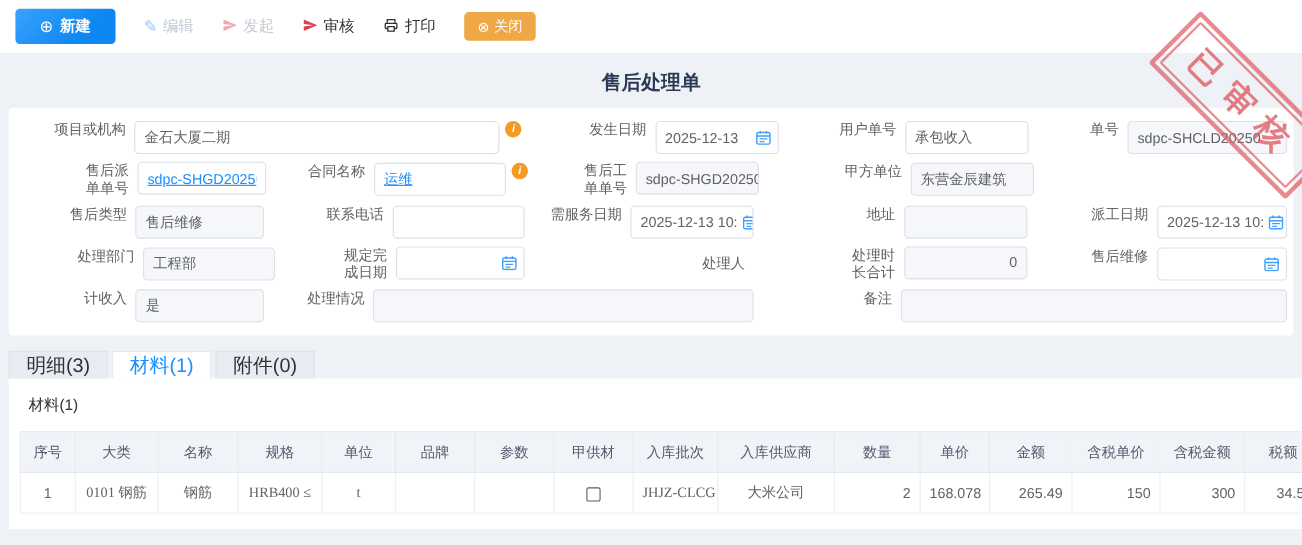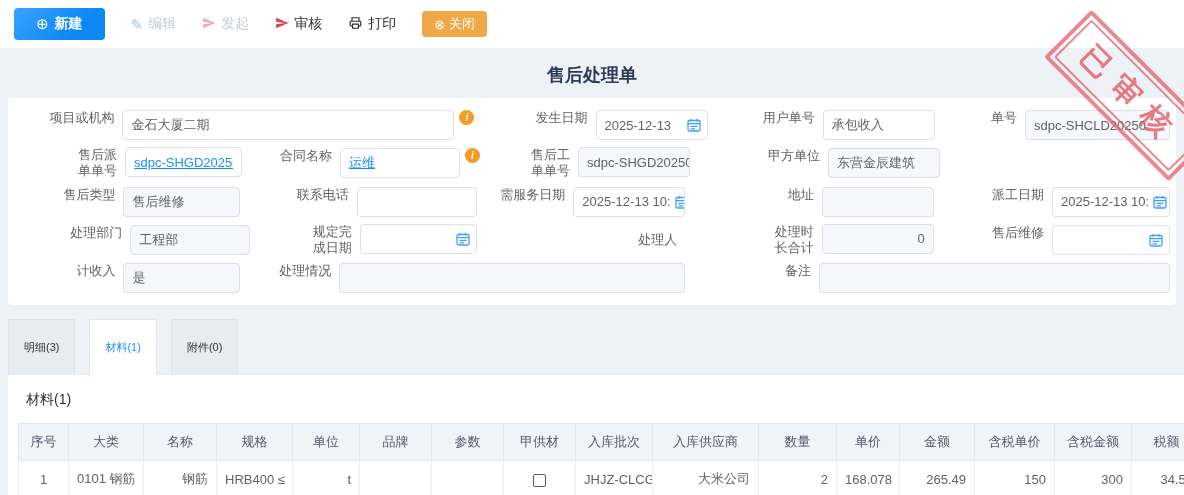--- a/index.html
+++ b/index.html
@@ -44,38 +44,38 @@
   .fi .linkv { color:#1890ff; text-decoration:underline; overflow:hidden; white-space:nowrap; }
   .infoicon {
     width:15px; height:15px; border-radius:50%; background:#f59a23; color:#fff;
     display:inline-flex; align-items:center; justify-content:center;
     font-size:10px; font-weight:bold; font-style:italic; margin-left:5px; flex:none; cursor:pointer;
   }
   .calsvg { flex:none; margin-left:4px; display:inline-flex; cursor:pointer; }
   
   .tabs { display:flex; margin:14px 0 0 8px; }
   .tab {
-    padding:20px 15px; background:#e8ecf2; border:1px solid #dfe3ea; border-bottom:none;
-    margin-right:14px; color:#303133; cursor:pointer; font-size:11px;
+    padding:0 15px; background:#e8ecf2; border:1px solid #dfe3ea; border-bottom:none;
+    margin-right:4px; color:#303133; cursor:pointer; font-size:18px;
   }
   .tab.active { background:#fff; color:#1890ff; border-color:#e4e7ed; }
   
   .panel { margin-left:8px; background:#fff; padding:12px 0 14px 10px; min-height:130px; }
   .sec-title { font-size:14px; color:#303133; padding:4px 0 14px 8px; }
   table { border-collapse:collapse; table-layout:fixed; width:1183px; }
   th {
     background:#f0f3f8; font-weight:normal; color:#515a6e;
     border:1px solid #e4e8ee; padding:9px 6px; font-size:13px; text-align:center;
     overflow:hidden; white-space:nowrap;
   }
   td {
     border:1px solid #ebeef5; padding:9px 8px; color:#606266; background:#fff;
     overflow:hidden; white-space:nowrap;
   }
-  td.c { text-align:center; } td.r { text-align:right; } td.l { text-align:right; }
+  td.c { text-align:center; } td.r { text-align:right; } td.l { text-align:center;font-family:Liberation Serif, serif; }
   .chk {
     width:13px; height:13px; border:1.5px solid #5a5e66; border-radius:2px;
     display:inline-block; vertical-align:middle; cursor:pointer; background:#fff;
   }
   
   .stamp {
     position:absolute; top:62px; left:1042px; transform:rotate(45deg);
     border:4px solid rgba(225,91,101,.72); border-radius:3px; padding:3px; z-index:30;
     pointer-events:none;
   }

